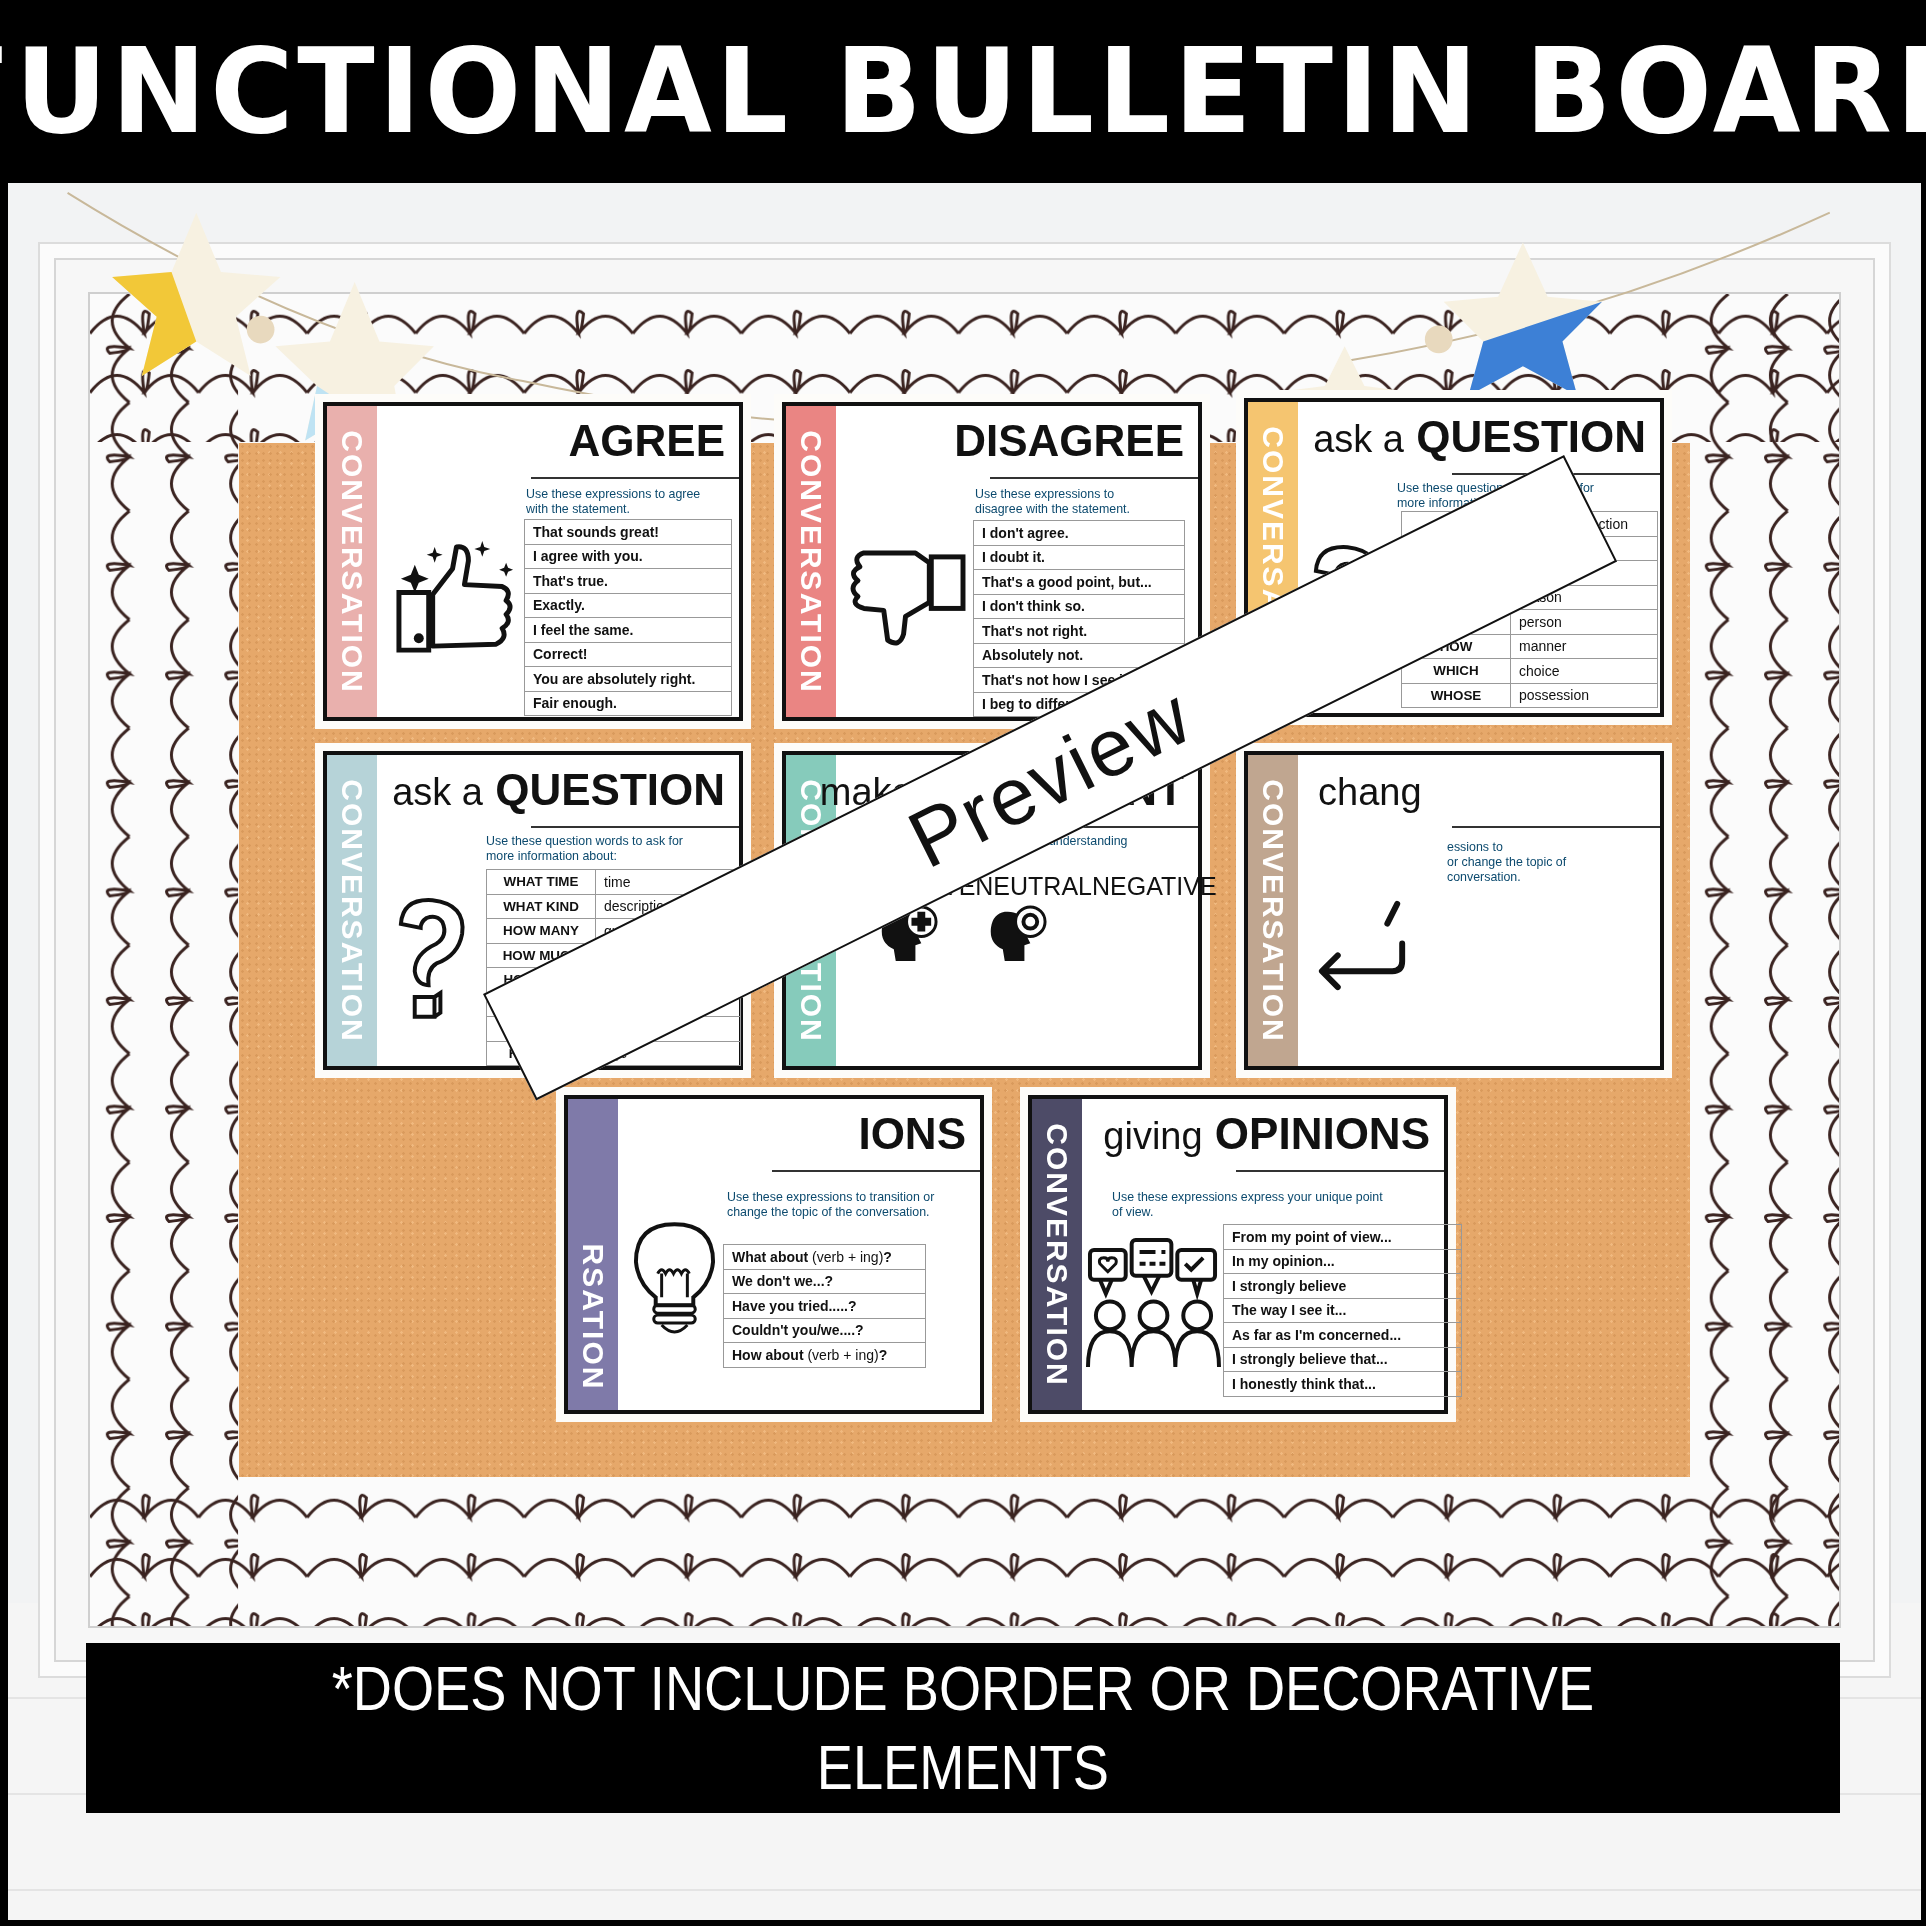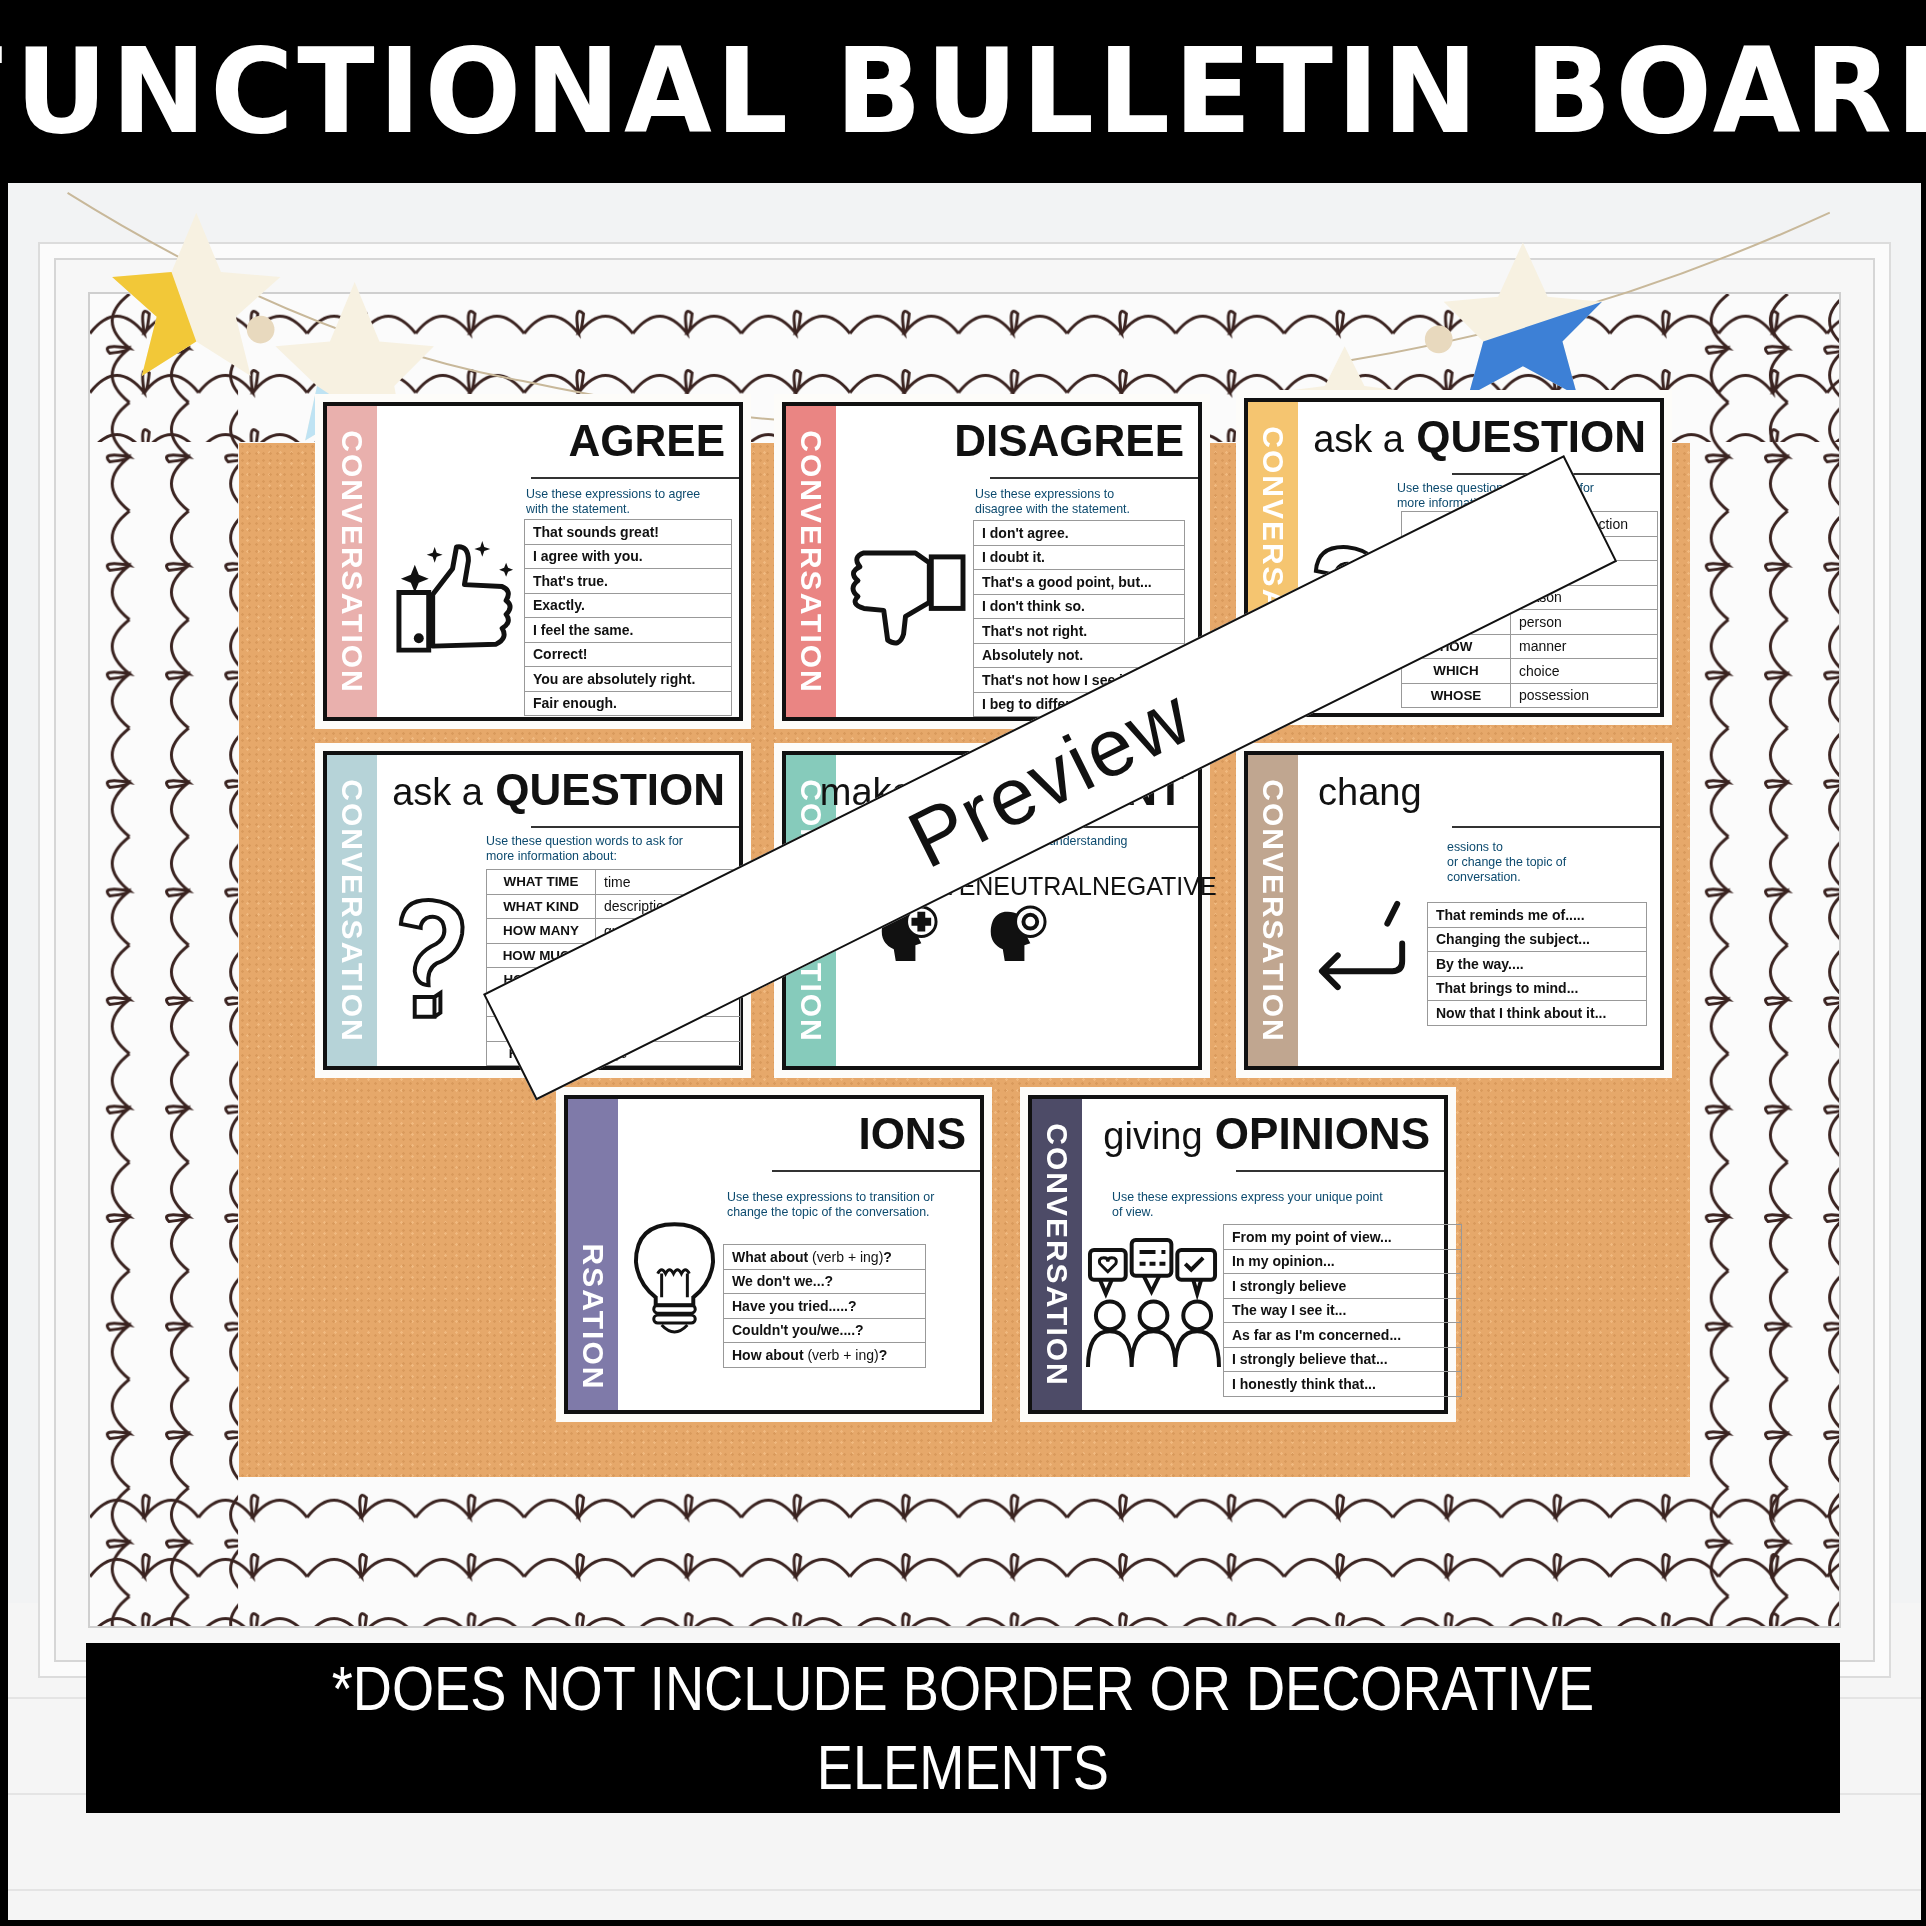--- a/index.html
+++ b/index.html
@@ -352,39 +352,20 @@
       <div class="title-rule"></div>
       <div class="card-desc" style="left:149px;top:85px">
         <div>essions to</div>
           <div>or change the topic of</div>
           <div>conversation.</div>
       </div>
       <svg class="icon" style="left:10px;top:129px;width:119px;height:109px" viewBox="0 0 120 110">
         <path d="M95 60 v18 q0 10 -10 10 h-70 M30 72 l-16 16 l16 16" fill="none" stroke="#111" stroke-width="6" stroke-linecap="round" stroke-linejoin="round"></path>
         <path d="M90 20 l-10 20" stroke="#111" stroke-width="6" stroke-linecap="round"></path>
       </svg>
-      <table class="phrase-table" style="left:129px;top:147px;width:220px">
-        <tbody>
-            <tr>
-              <td class="b">That reminds me of.....</td>
-            </tr>
-        <tr>
-              <td class="b">Changing the subject...</td>
-            </tr>
-        <tr>
-              <td class="b">By the way....</td>
-            </tr>
-        <tr>
-              <td class="b">That brings to mind...</td>
-            </tr>
-        <tr>
-              <td class="b">Now that I think about it...</td>
-            </tr>
-      </tbody>
-        </table>
     </div>
   </div>
 </div>
 
 <div class="card" style="left:556px;top:1087px;width:436px;height:335px">
   <div class="card-inner">
     <div class="strip" style="background:#7f7aa9">
       <span class="strip-label" style="top:70%">RSATION</span>
     </div>
     <div class="card-body">

